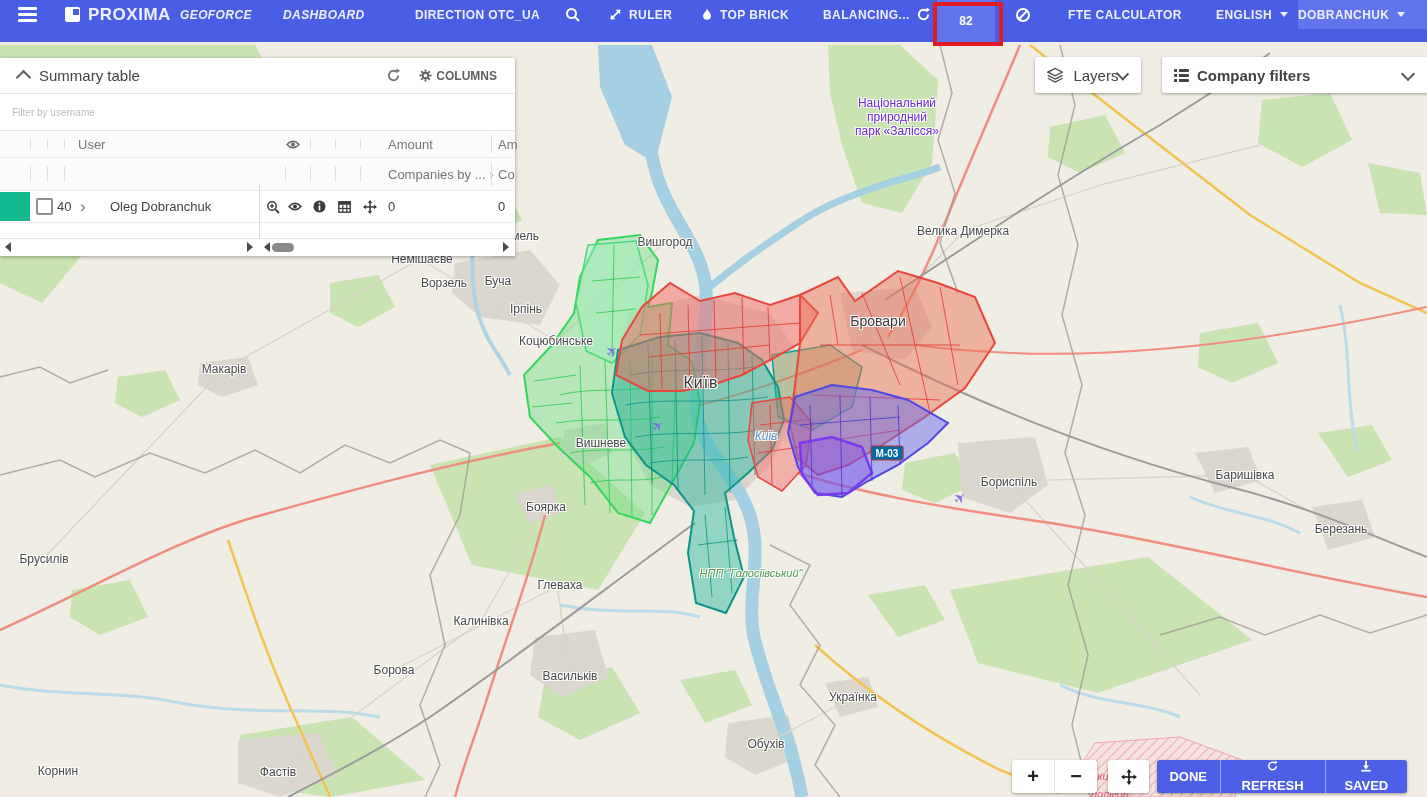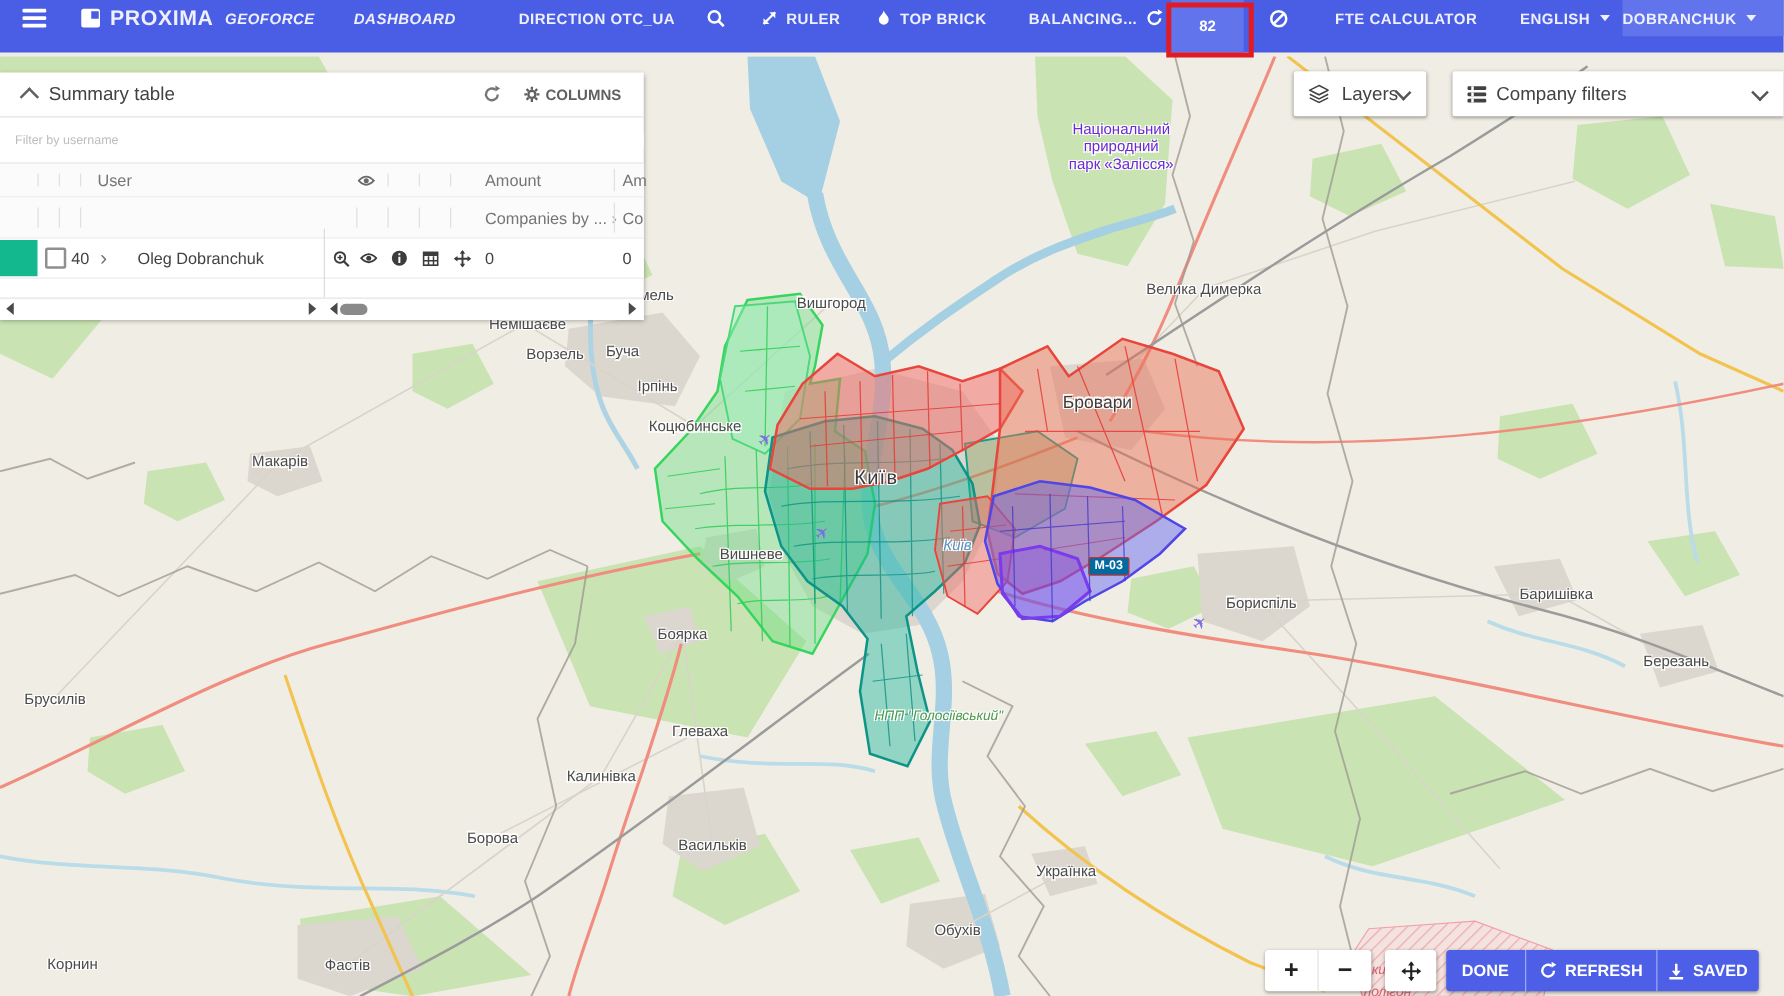--- a/index.html
+++ b/index.html
@@ -69,39 +69,39 @@
   #scrollrow{position:absolute;left:0;bottom:0;height:17px;width:100%;border-top:1px solid #e4e4e4;background:#fff;}
   .tri{width:0;height:0;border-top:5px solid transparent;border-bottom:5px solid transparent;position:absolute;top:3px;cursor:pointer;}
   .tri.left{border-right:6px solid #4a4a4a;}
   .tri.right{border-left:6px solid #4a4a4a;}
   #sthumb{position:absolute;left:272px;top:4px;width:22px;height:9px;border-radius:5px;background:#8a8a8a;cursor:pointer;}
 
   
   .float-btn{position:absolute;top:57px;height:36px;background:#fff;z-index:10;display:flex;
      align-items:center;box-shadow:0 1px 3px rgba(0,0,0,.35);color:#424242;font-size:15px;cursor:pointer;}
   #layers-btn{left:1035px;width:106px;border-radius:2px;}
-  #filters-btn{left:1162px;width:265px;border-radius:2px 0 0 2px;}
+  #filters-btn{left:1162px;width:265px;border-radius:2px 0 0 2px;font-weight:bold;}
   .chev-dn{width:8px;height:8px;border-left:2px solid #555;border-bottom:2px solid #555;
      transform:rotate(-45deg);margin-left:auto;margin-right:14px;margin-top:-3px;}
   .fbars{display:inline-block;margin:0 8px 0 12px;}
   .fbars i{display:block;width:15px;height:3px;background:#424242;margin:2px 0;border-radius:1px;position:relative;}
   .fbars i:after{content:"";position:absolute;left:3px;top:0;width:2px;height:3px;background:#fff;}
 
   
   .wgroup{position:absolute;top:760px;height:33px;background:#fff;border-radius:3px;z-index:10;
      box-shadow:0 1px 3px rgba(0,0,0,.35);display:flex;align-items:center;}
   #zoomgrp{left:1012px;width:85px;}
   #zoomgrp .zbtn{width:42px;text-align:center;font-size:20px;font-weight:bold;color:#222;cursor:pointer;line-height:33px;}
   #zoomgrp .zbtn:first-child{border-right:1px solid #e4e4e4;}
   #pangrp{left:1108px;width:41px;justify-content:center;cursor:pointer;}
   #bluebar{position:absolute;left:1157px;top:760px;height:33px;width:250px;background:#4c5fe6;
      border-radius:3px;z-index:10;display:flex;color:#fff;font-size:13px;font-weight:bold;
      box-shadow:0 1px 3px rgba(0,0,0,.35);}
   #bluebar .bbtn{display:flex;align-items:center;justify-content:center;gap:6px;cursor:pointer;height:100%;}
-  #bluebar .bbtn+ .bbtn{border-left:1px solid rgba(255,255,255,.45);}
+  #bluebar .bbtn+ .bbtn{border-left:1px solid rgba(255,255,255,.45);flex-direction:column;}
   #btn-done{width:63px;}#btn-refresh{width:105px;}#btn-saved{width:82px;}
 </style>
 </head>
 <body>
 
 <div id="map">
 <svg width="1427" height="752" viewBox="0 0 1427 752">
   <defs>
     <pattern id="hatchPink" width="7" height="7" patternTransform="rotate(45)" patternUnits="userSpaceOnUse">
       <rect width="7" height="7" fill="rgba(250,205,210,0.35)"></rect>

